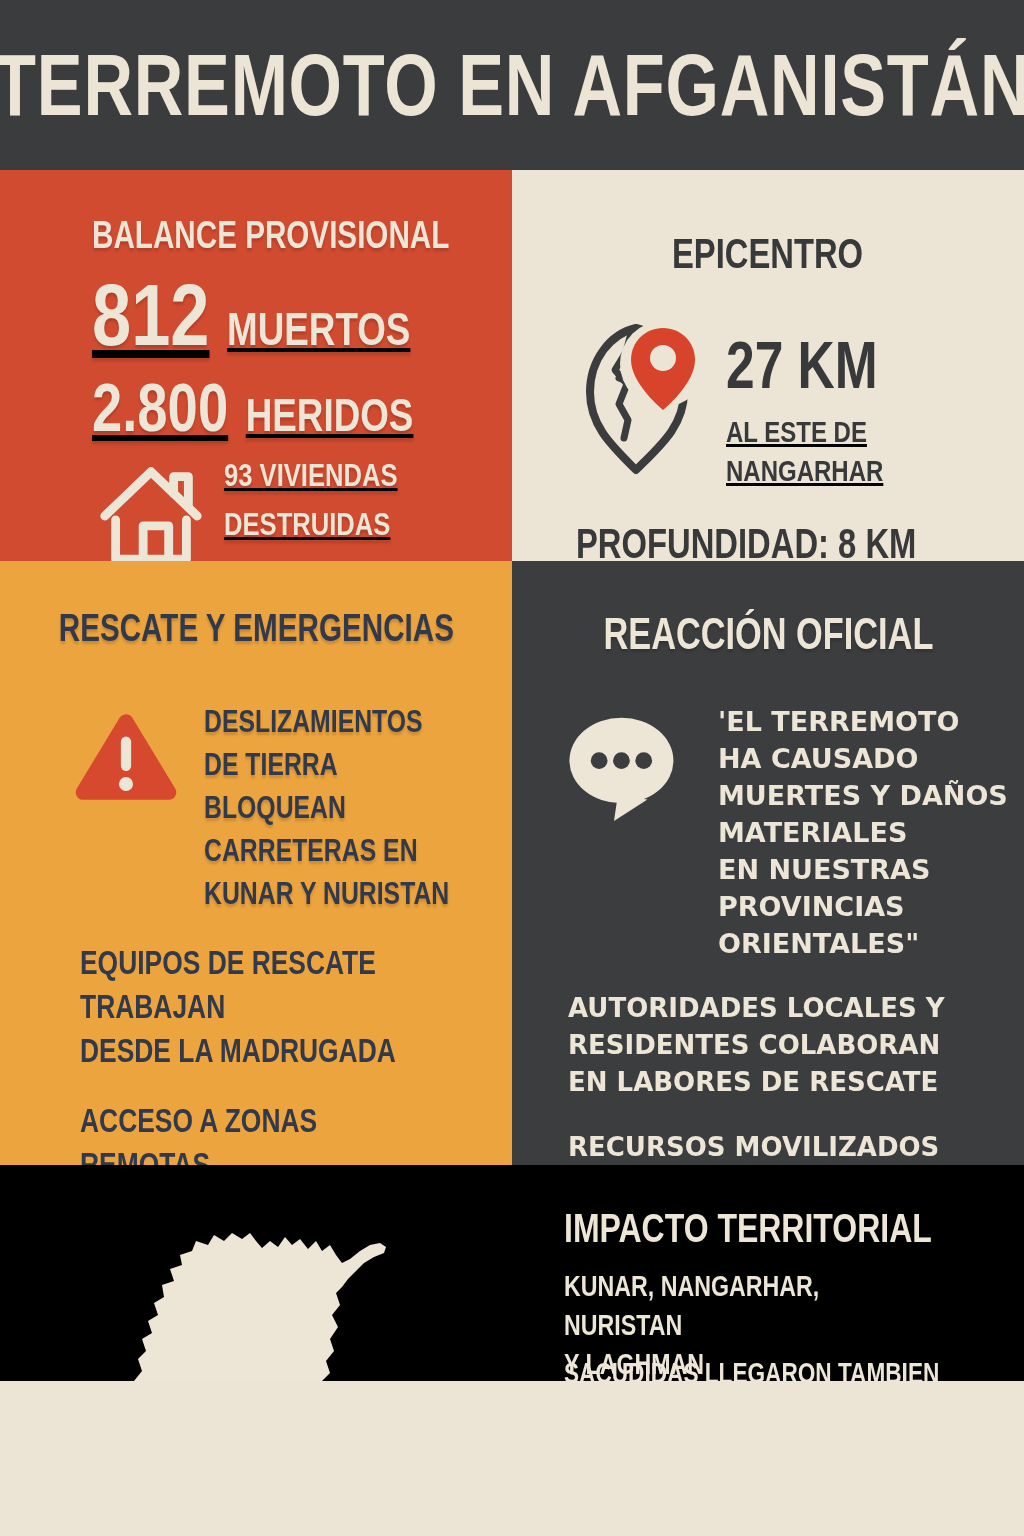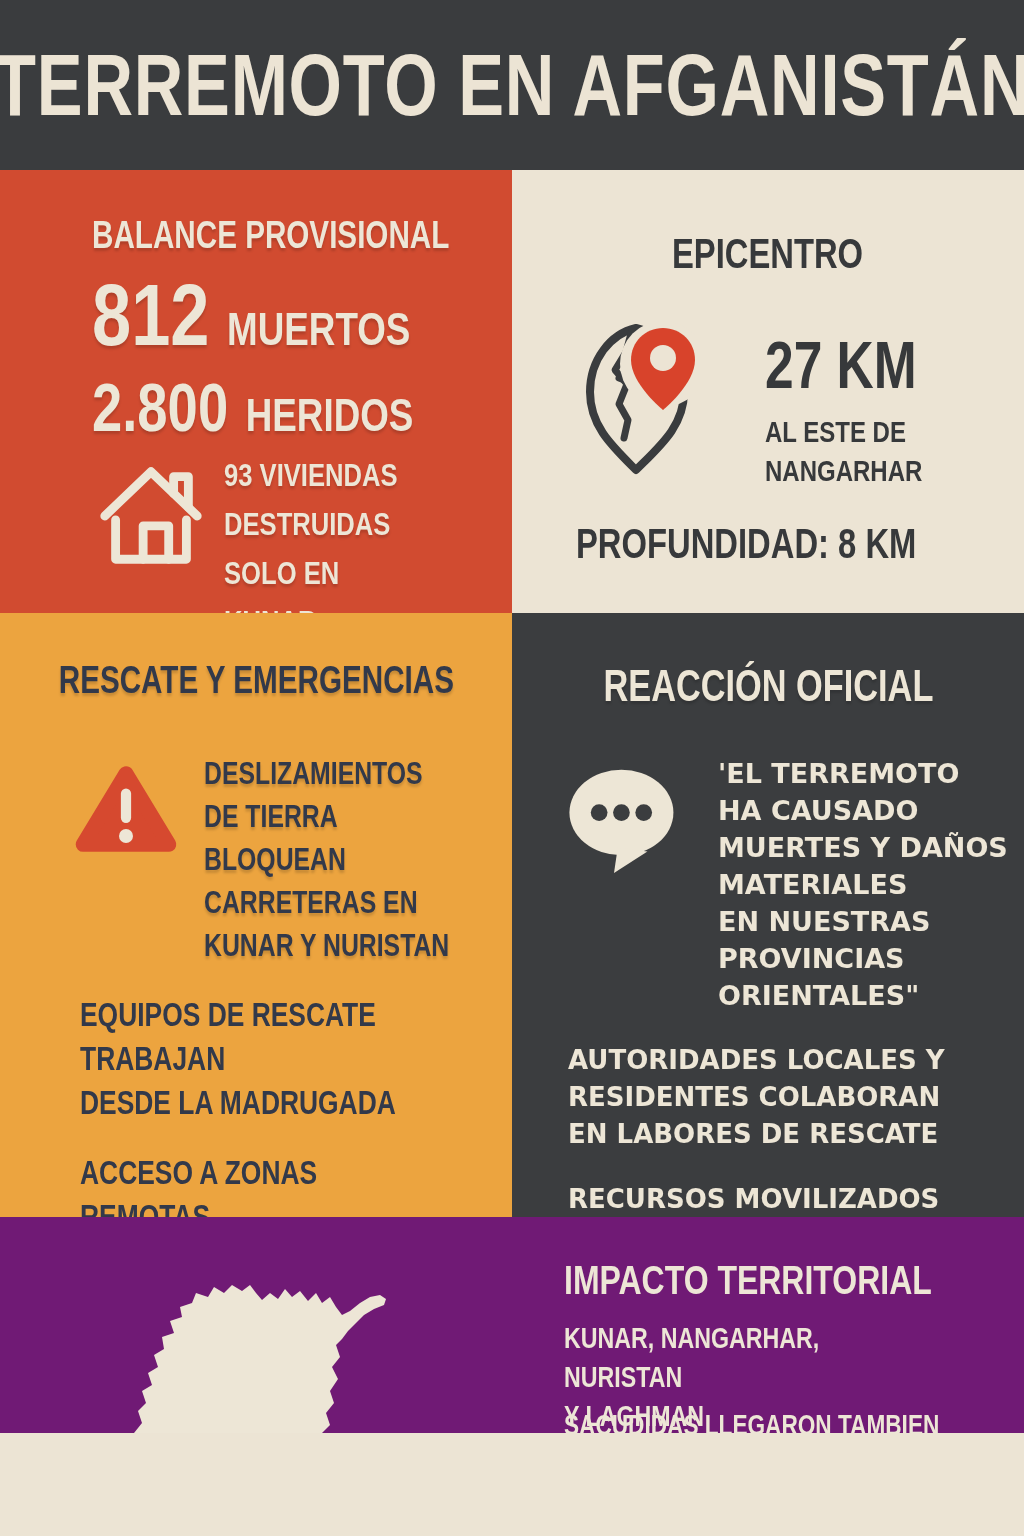--- a/index.html
+++ b/index.html
@@ -20,21 +20,21 @@
   .sh{text-shadow:0 3px 3px rgba(0,0,0,.16);}
 
   
   .header{
     height:170px;background:#3a3c3e;
     display:flex;align-items:center;justify-content:center;
   }
   .header .title{font-size:88px;letter-spacing:1px;color:#ece4d4;}
 
   
-  .row-top{display:flex;height:443px;}
+  .row-top{display:flex;height:391px;text-decoration:underline;}
   .row-mid{display:flex;height:604px;}
   .q{width:512px;height:100%;box-sizing:border-box;position:relative;overflow:hidden;}
 
   
   .q-balance{background:#d14b30;padding:44px 20px 0 92px;}
   .q-balance .sec-head{font-size:38px;}
   .stat-row{display:flex;align-items:baseline;margin-top:14px;}
   .stat-row .num{font-size:88px;line-height:1;}
   .stat-row .lbl{font-size:46px;line-height:1;margin-left:22px;}
   .stat-row.second .num{font-size:68px;}
@@ -42,21 +42,21 @@
   .homes-row svg{flex:0 0 auto;margin-top:4px;}
   .homes-text{font-size:32px;line-height:49px;margin-left:14px;}
   .mag-row{display:flex;align-items:baseline;margin-top:30px;margin-left:16px;}
   .mag-row .mag-lbl{font-size:48px;}
   .mag-row .mag-val{font-size:66px;margin-left:18px;}
 
   
   .q-epicentro{background:#ece4d4;padding:44px 0 0 0;margin-top:16px;}
   .q-epicentro .sec-head-wrap{text-align:center;}
   .q-epicentro .sec-head{font-size:42px;}
-  .epi-row{display:flex;margin:38px 0 0 66px;gap:39px;}
+  .epi-row{display:flex;margin:38px 0 0 66px;}
   .epi-text{margin-left:28px;margin-top:16px;}
   .epi-dist{font-size:66px;line-height:1;}
   .epi-sub{font-size:30px;line-height:39px;margin-top:14px;}
   .depth{font-size:42px;margin:30px 0 0 64px;}
 
   
   .q-rescate{background:#eca43f;padding:46px 0 0 0;}
   .q-rescate .sec-head-wrap{text-align:center;}
   .q-rescate .sec-head{font-size:38px;color:#32394a;}
   .alert-row{display:flex;margin:50px 0 0 72px;}
@@ -73,21 +73,21 @@
   .quote-text{
     font-family:"DejaVu Sans",sans-serif;font-weight:700;
     font-size:27px;line-height:37px;margin-left:26px;color:#ede6d6;
   }
   .dark-par{
     font-family:"DejaVu Sans",sans-serif;font-weight:700;
     font-size:26px;line-height:37px;color:#ede6d6;margin:28px 0 0 56px;
   }
 
   
-  .footer{height:216px;background:#701a75;position:relative;overflow:hidden;}
+  .footer{height:216px;background:#000000;position:relative;overflow:hidden;}
   .footer .map{position:absolute;left:112px;top:28px;}
   .imp-head{position:absolute;left:564px;top:40px;font-size:41px;}
   .imp-prov{position:absolute;left:564px;top:102px;font-size:29px;line-height:39px;}
   .imp-after{position:absolute;left:564px;top:192px;font-size:29px;}
 
   svg{display:block;}
 </style>
 </head>
 <body>
 

